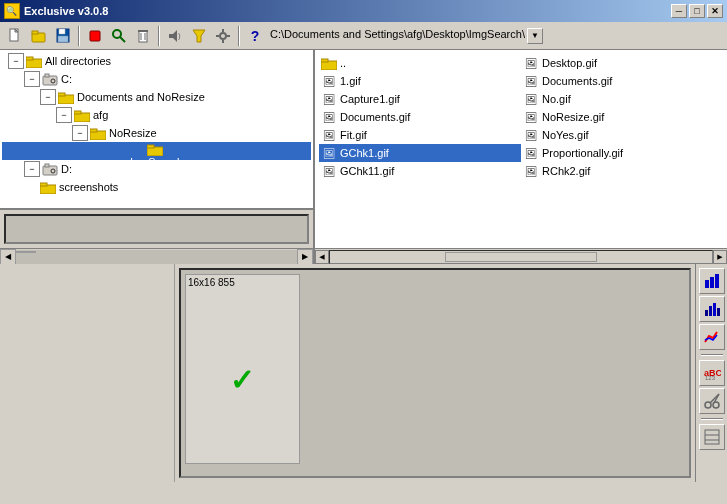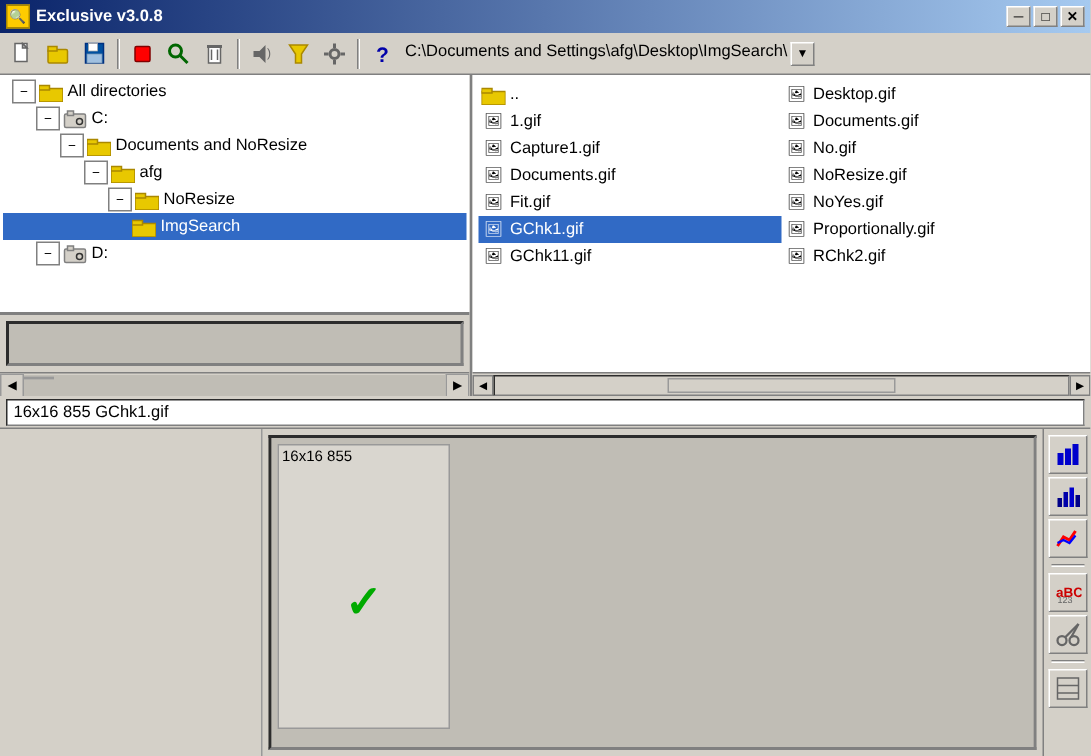--- a/index.html
+++ b/index.html
@@ -520,21 +520,21 @@
           <span class="tree-expand">−</span>
           <span class="tree-folder-icon">
             <svg width="16" height="13" viewBox="0 0 16 13">
                 <rect x="0" y="4" width="16" height="9" fill="#e8c800" stroke="#aa8800" stroke-width="1"></rect>
                 <rect x="0" y="2" width="7" height="3" fill="#e8c800" stroke="#aa8800" stroke-width="1"></rect>
               </svg>
           </span>
           <span>NoResize</span>
         </div>
 
-        <div class="tree-item" style="background:#316ac5; color:white;">
+        <div class="tree-item" style="background:#316ac5; color:white;flex-direction:column;">
           <span style="display:inline-block;width:84px"></span>
           <span class="tree-folder-icon">
             <svg width="16" height="13" viewBox="0 0 16 13">
                 <rect x="0" y="4" width="16" height="9" fill="#e8c800" stroke="#aa8800" stroke-width="1"></rect>
                 <rect x="0" y="2" width="7" height="3" fill="#e8c800" stroke="#aa8800" stroke-width="1"></rect>
               </svg>
           </span>
           <span>ImgSearch</span>
         </div>
 
@@ -544,20 +544,30 @@
           <span class="tree-folder-icon">
             <svg width="16" height="13" viewBox="0 0 16 13">
                 <rect x="1" y="3" width="14" height="9" fill="#d4d0c8" stroke="#808080" stroke-width="1" rx="1"></rect>
                 <rect x="3" y="1" width="4" height="3" fill="#d4d0c8" stroke="#808080" stroke-width="1"></rect>
                 <circle cx="11" cy="8" r="2" fill="none" stroke="#333" stroke-width="1"></circle>
               </svg>
           </span>
           <span>D:</span>
         </div>
 
+        <div class="tree-item">
+          <span style="display:inline-block;width:36px"></span>
+          <span class="tree-folder-icon">
+            <svg width="16" height="13" viewBox="0 0 16 13">
+                <rect x="0" y="4" width="16" height="9" fill="#e8c800" stroke="#aa8800" stroke-width="1"></rect>
+                <rect x="0" y="2" width="7" height="3" fill="#e8c800" stroke="#aa8800" stroke-width="1"></rect>
+              </svg>
+          </span>
+          <span>screenshots</span>
+        </div>
 
       </div>
 
       <div class="preview-outer">
         <div class="preview-panel" style="background:#c0bdb5; border:2px inset #808080; margin:4px; flex:1;">
         </div>
         <div class="bottom-scroll">
           <div class="bottom-scroll-arrow">◀</div>
           <div class="bottom-scroll-track">
             <div style="position:absolute;left:0;top:1px;width:20px;height:calc(100%-2px);background:#d4d0c8;border:1px solid #999;"></div>
@@ -648,25 +658,20 @@
         <div class="file-scrollbar-track">
           <div class="file-scrollbar-thumb"></div>
         </div>
         <div class="scroll-arrow">▶</div>
       </div>
 
     </div>
 
   </div>
 
-  <div class="info-bar">
-    <div class="info-bar-inner">
-      <span>16x16  855  GChk1.gif</span>
-    </div>
-  </div>
 
   <div style="display:flex; height: calc(504px - 22px - 28px - 214px - 22px); background:#d4d0c8;">
 
     <div style="width:175px; background:#d4d0c8; border-right:1px solid #999;">
     </div>
 
     <div style="flex:1; display:flex; flex-direction:column; margin:4px;justify-content:center;">
 
       <div style="flex:1; background:#c8c4bc; border:2px inset #808080; display:flex; flex-direction:column; overflow:hidden;">
 

